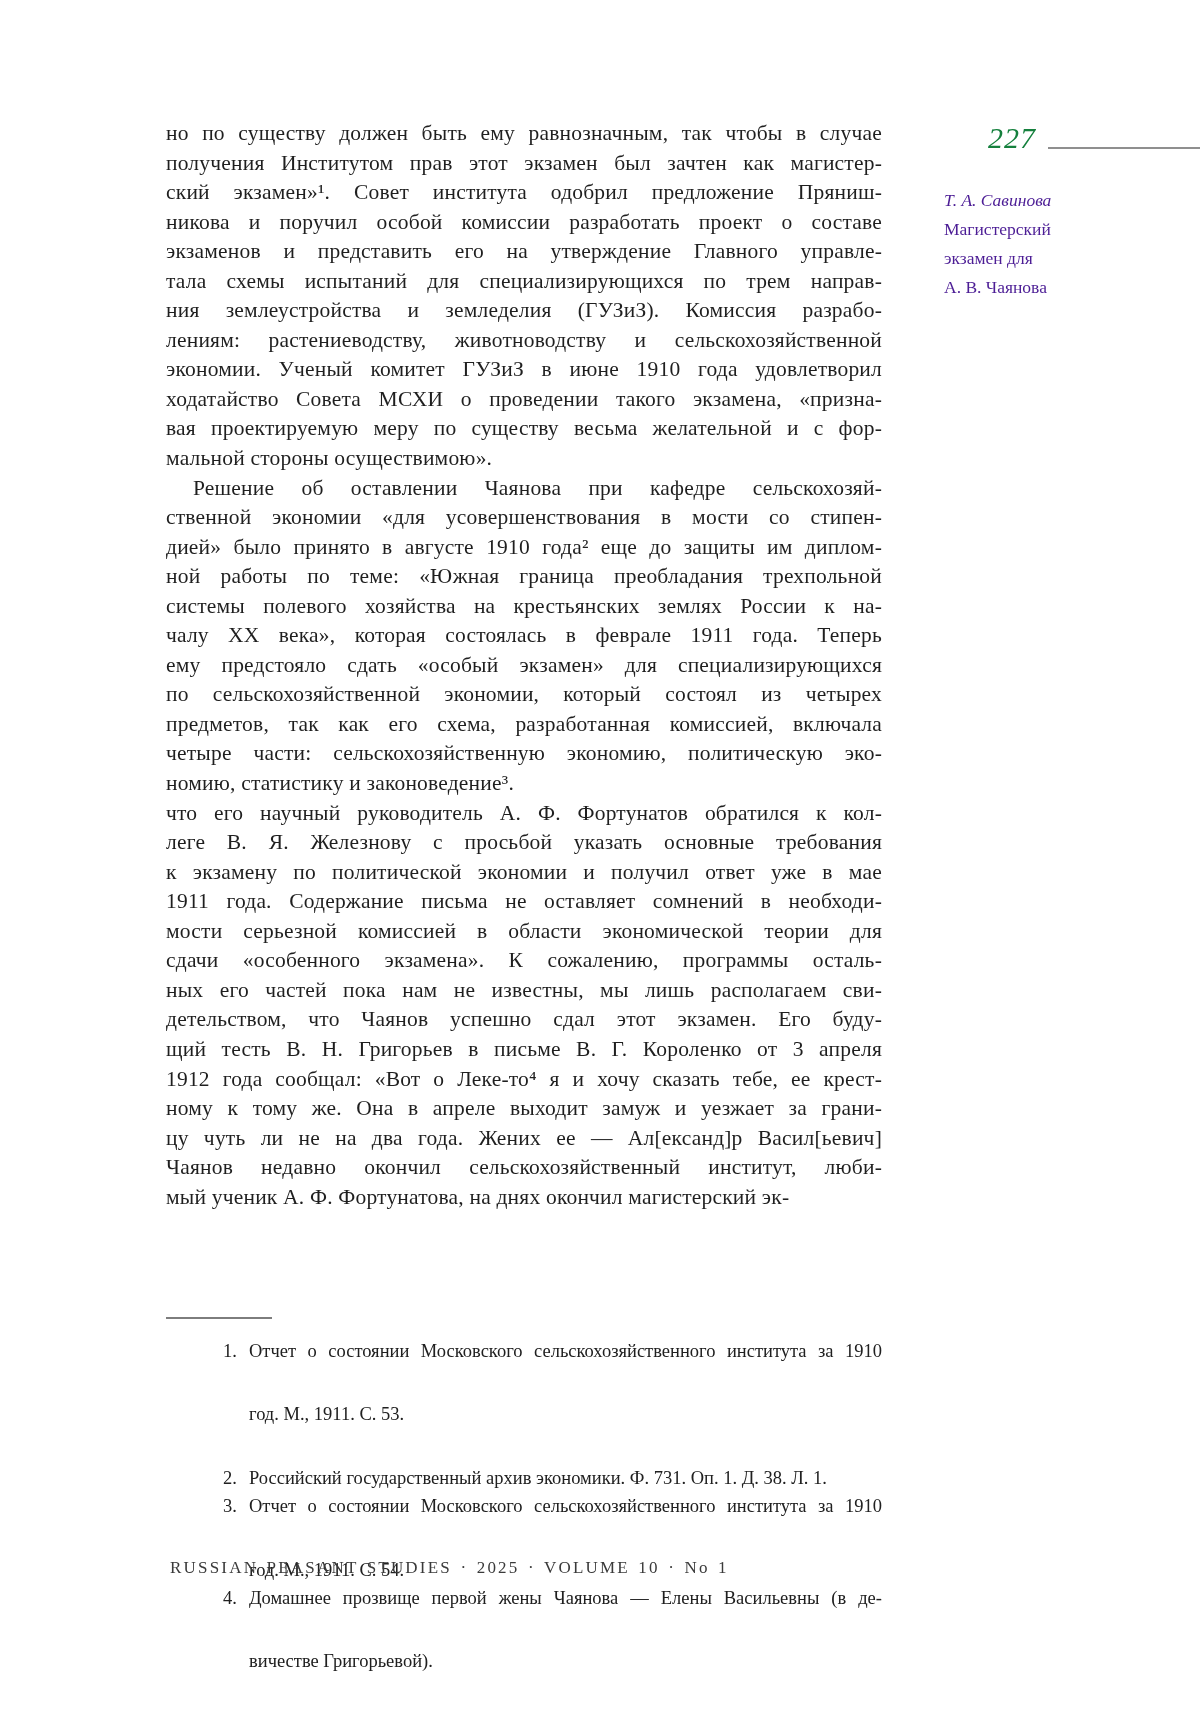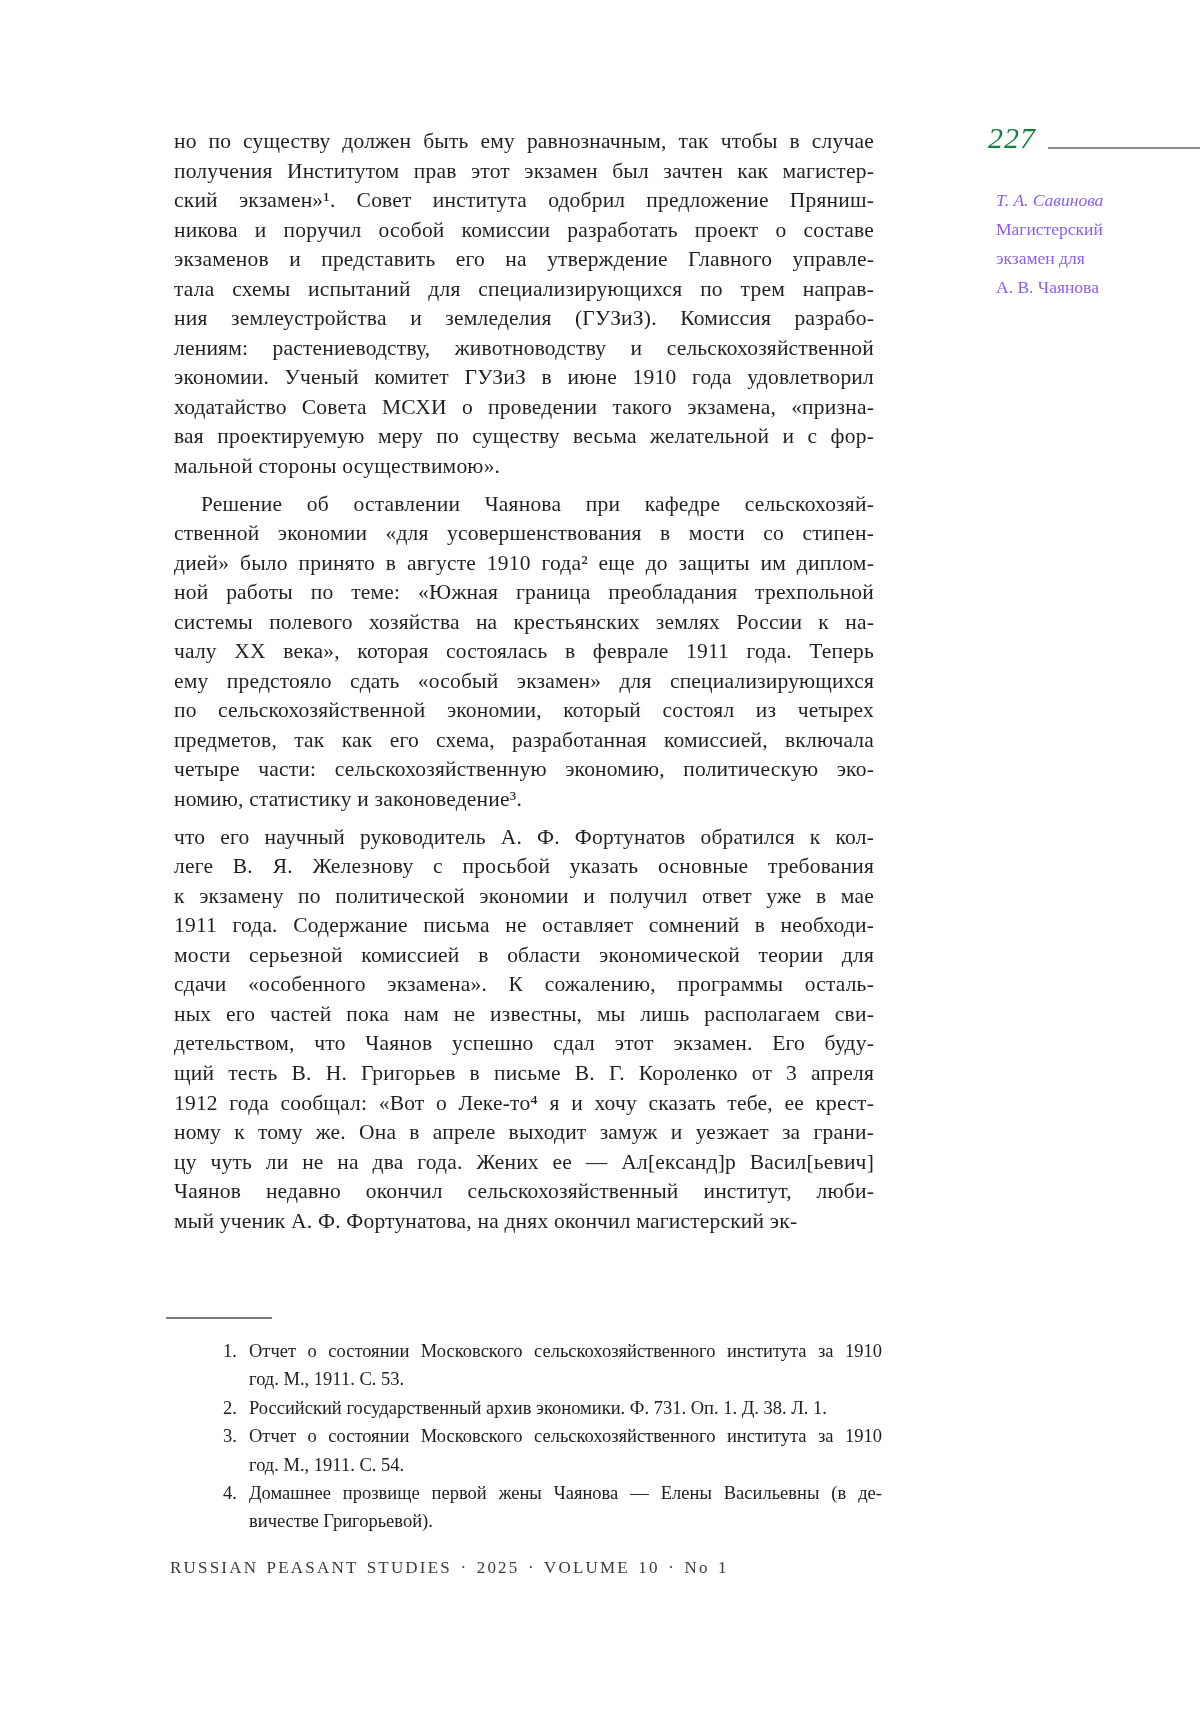--- a/index.html
+++ b/index.html
@@ -16,21 +16,21 @@
     background: #ffffff;
     overflow: hidden;
   }
 
   
   .body-col {
     position: absolute;
     left: 166px; top: 119px;
     width: 716px;
   }
-  .para { margin: 8px; }
+  .para { margin: 0; }
   .line {
     font-size: 21.5px;
     line-height: 29.55px;
     text-align: justify;
     text-align-last: justify;
     white-space: normal;
     letter-spacing: 0.2px;
   }
   .line.last { text-align-last: left; }
   .line.indent { text-indent: 27px; }
@@ -47,25 +47,25 @@
   .head-rule {
     position: absolute;
     left: 1048px; top: 147px;
     width: 152px; height: 2px;
     background: #8f8f8f;
   }
 
   
   .margin-notes {
     position: absolute;
-    left: 996px; top: 186px;
+    left: 944px; top: 186px;
     width: 200px;
     font-size: 17.5px;
     line-height: 29px;
-    color: #8b5cf6;
+    color: #4c1d95;
   }
   .margin-notes .author { font-style: italic; }
 
   
   .footnotes {
     position: absolute;
     left: 166px; top: 1317px;
     width: 716px;
   }
   .fn-rule {
@@ -81,21 +81,21 @@
     color: #202020;
   }
   .fn .num {
     position: absolute;
     left: 57px; top: 0;
   }
   .fn .fline {
     text-align: justify;
     text-align-last: justify;
   }
-  .fn .fline.last { text-align-last: left; }
+  .fn .fline.last { text-align-last: left; margin-top: 35px; }
 
   
   .footer {
     position: absolute;
     left: 170px; top: 1558px;
     font-size: 17px;
     letter-spacing: 2.2px;
     word-spacing: 2px;
     color: #3a3a3a;
   }

